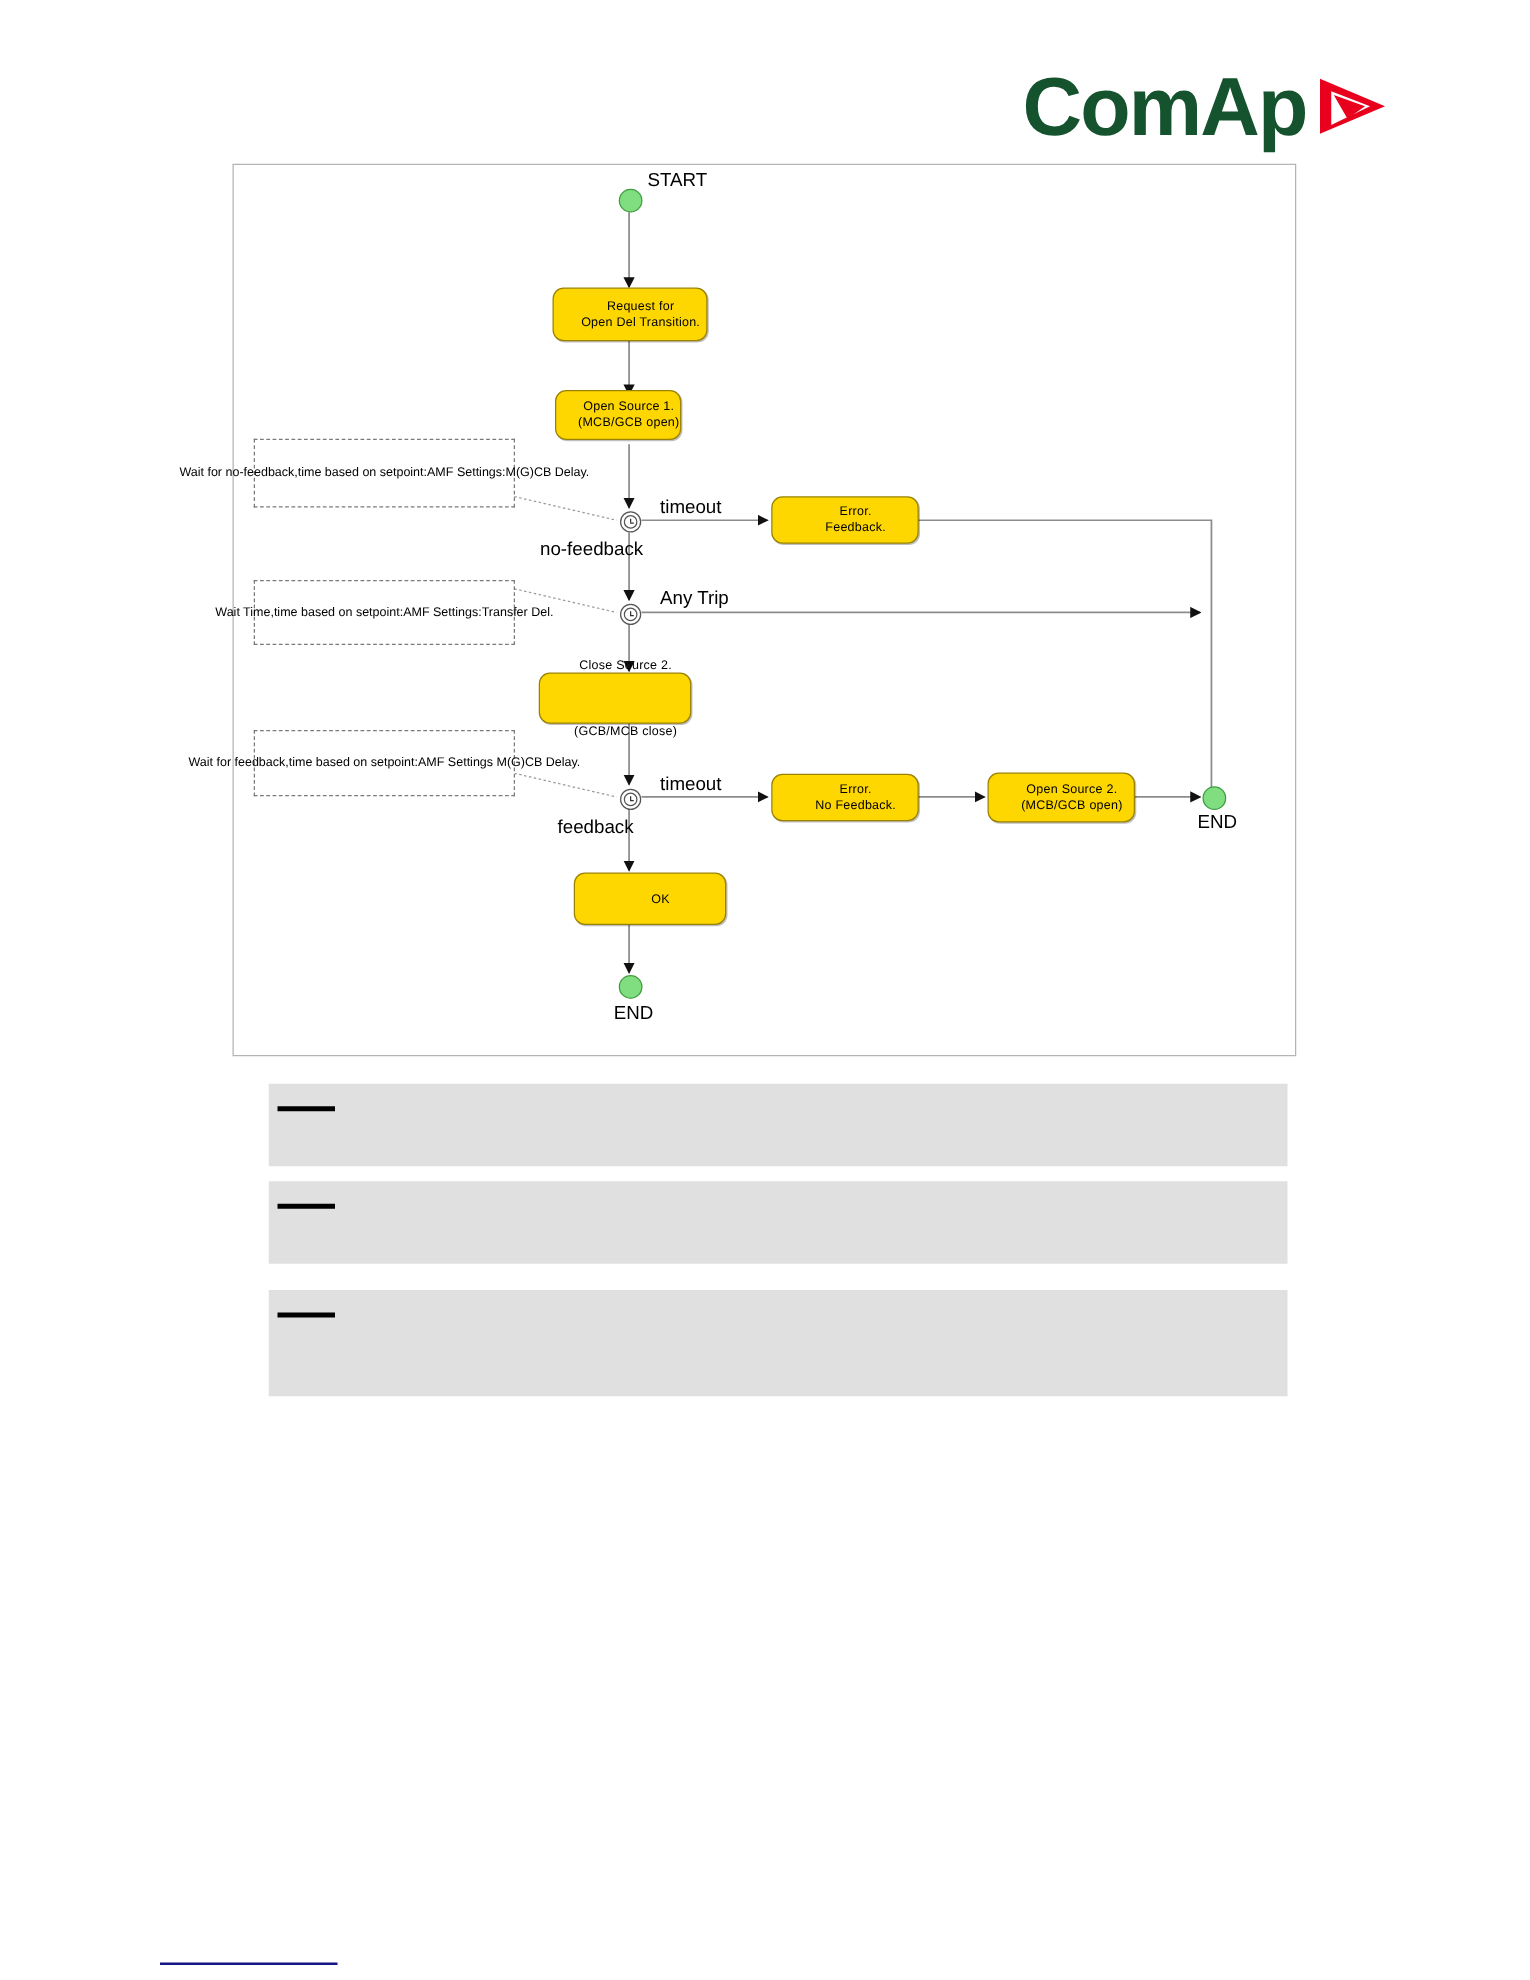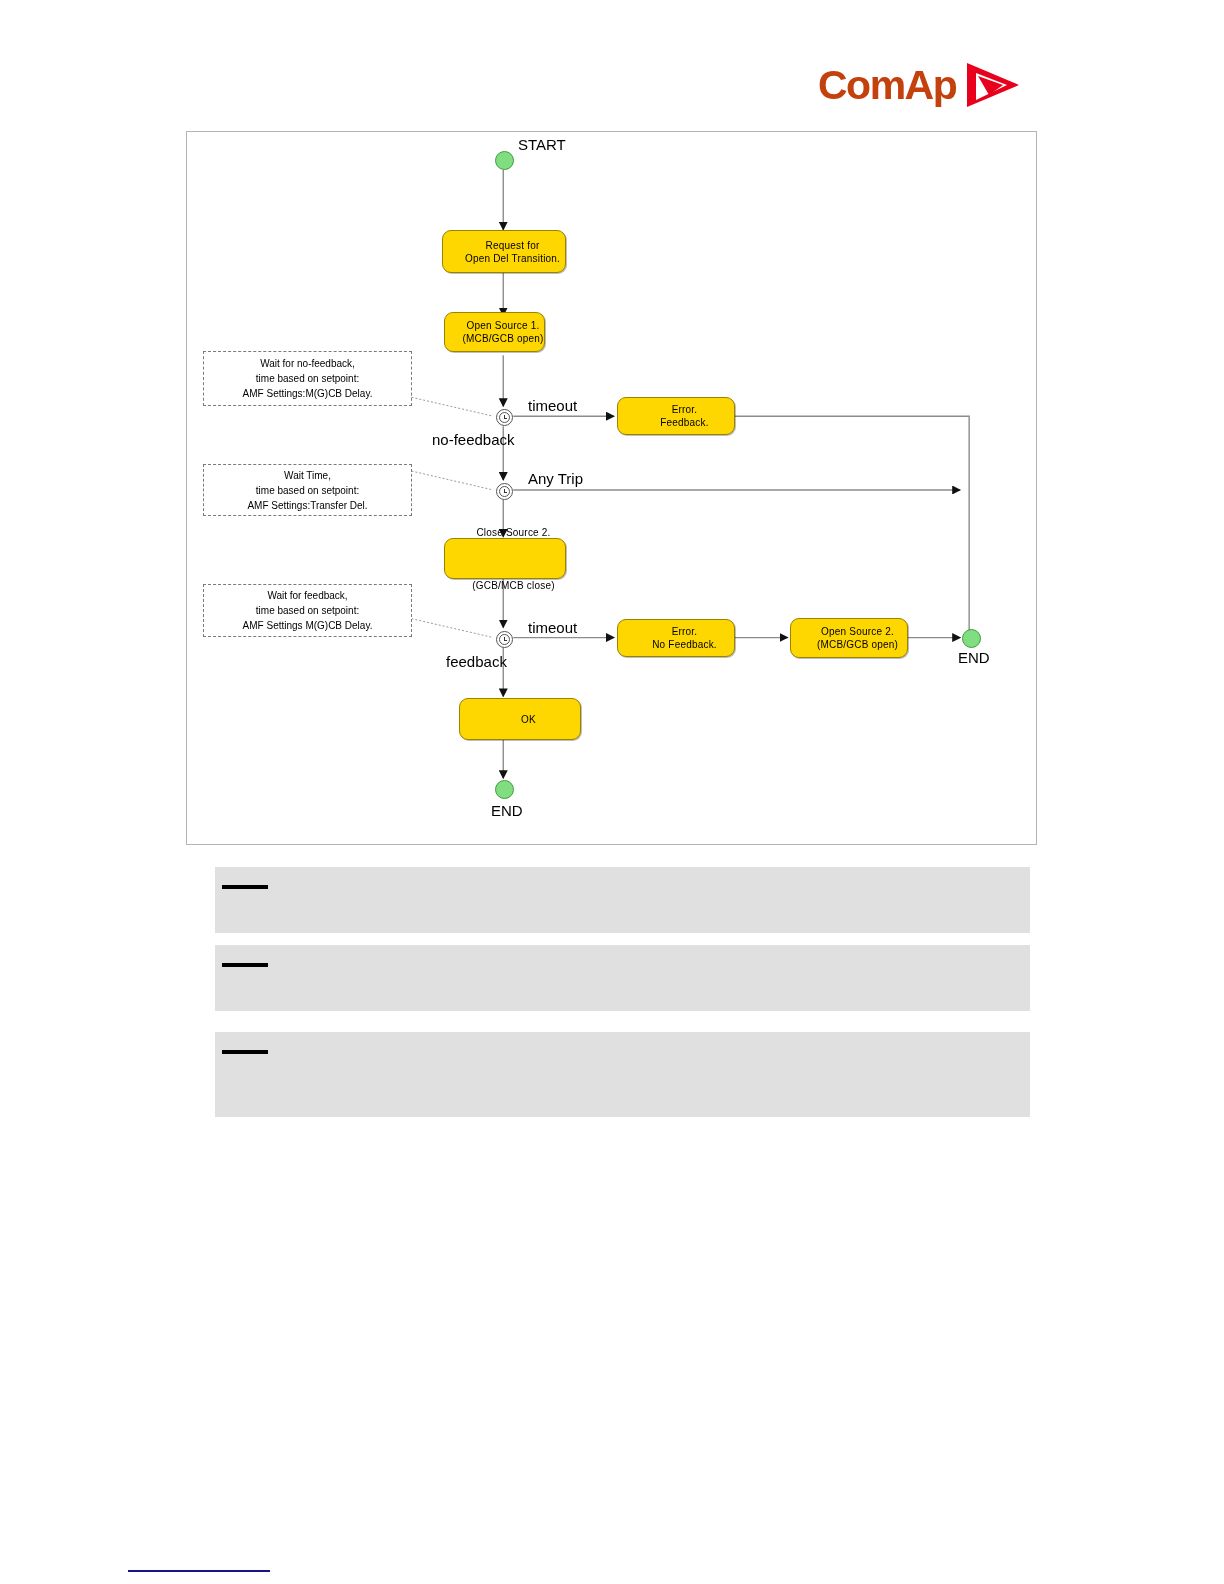--- a/index.html
+++ b/index.html
@@ -27,23 +27,23 @@
     position: absolute;
     left: 818px;
     top: 58px;
     display: flex;
     align-items: center;
     height: 54px;
   }
   .logo-word {
     font-family: "Liberation Sans", sans-serif;
     font-weight: bold;
-    font-size: 41px;
+    font-size: 66px;
     letter-spacing: -1.5px;
-    color: #c2410c;
+    color: #14532d;
     line-height: 50px;
   }
   .logo-mark {
     margin-left: 9px;
     width: 56px;
     height: 48px;
   }
 
   
   .diagram-frame {
@@ -83,21 +83,21 @@
     padding-left: 17px;
   }
 
   
   .note {
     position: absolute;
     background: #ffffff;
     border: 1px dashed #7a7a7a;
     box-sizing: border-box;
     display: flex;
-    flex-direction: column;
+    flex-direction: row;
     align-items: center;
     justify-content: center;
     color: #000000;
     font-size: 10px;
     line-height: 15px;
     text-align: center;
     white-space: nowrap;
   }
 
   
@@ -274,21 +274,21 @@
     <span>Wait Time,</span>
     <span>time based on setpoint:</span>
     <span>AMF Settings:Transfer Del.</span>
   </div>
 
   <div class="timer" style="left:309px; top:351px;">
     <div class="timer-inner"></div>
   </div>
   <div class="lbl" style="left:341px; top:341px;">Any Trip</div>
 
-  <div class="node" style="left:257px; top:406px; width:122px; height:41px;gap:40px;">
+  <div class="node" style="left:244px; top:406px; width:122px; height:41px;gap:40px;">
     <span>Close Source 2.</span>
     <span>(GCB/MCB close)</span>
   </div>
 
   <div class="note" style="left:16px; top:452px; width:209px; height:53px;">
     <span>Wait for feedback,</span>
     <span>time based on setpoint:</span>
     <span>AMF Settings M(G)CB Delay.</span>
   </div>
 

